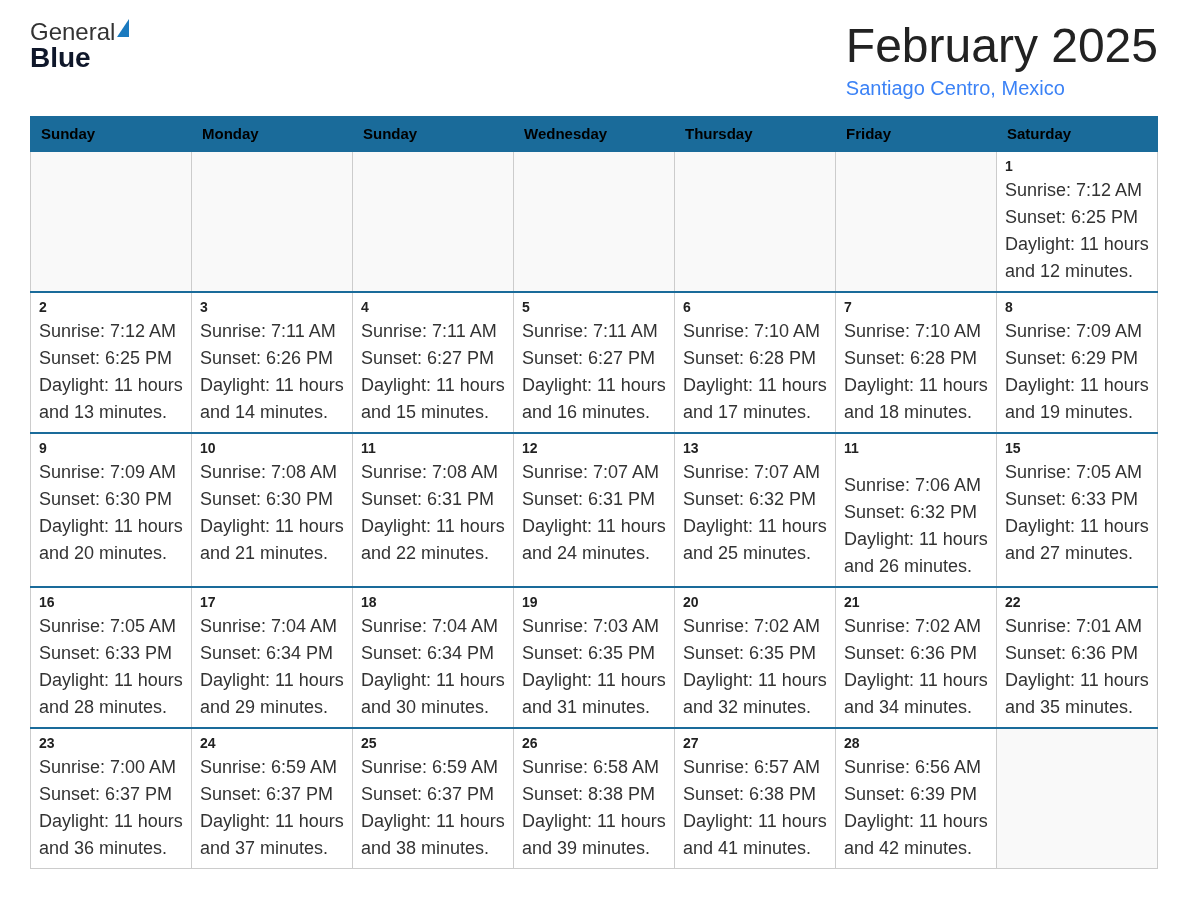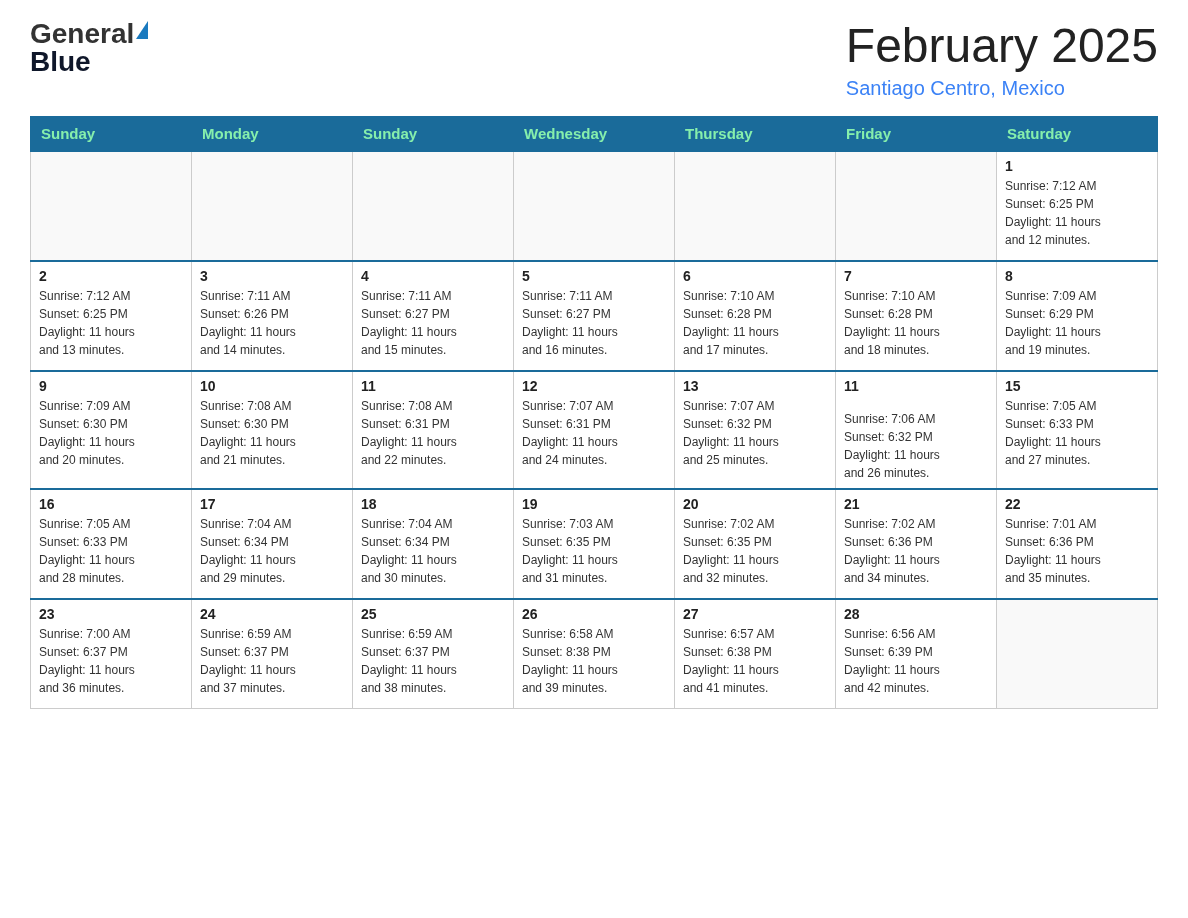--- a/index.html
+++ b/index.html
@@ -15,22 +15,22 @@
       justify-content: space-between;
       align-items: flex-start;
       margin-bottom: 16px;
     }
     .logo {
       display: flex;
       flex-direction: column;
       align-items: flex-start;
     }
     .logo-general {
-      font-size: 28px;
-      font-weight: bold;
+      font-size: 24px;
+      font-weight: normal;
       color: #333;
       line-height: 1;
     }
     .logo-blue {
       font-size: 28px;
       font-weight: bold;
       color: #0f172a;
       line-height: 1;
     }
     .logo-triangle {
@@ -58,21 +58,21 @@
       color: #3b82f6;
       margin-top: 4px;
     }
     .calendar-table {
       width: 100%;
       border-collapse: collapse;
       table-layout: fixed;
     }
     .calendar-table th {
       background-color: #1a6b9a;
-      color: #86efac;
+      color: #000000;
       font-size: 15px;
       font-weight: bold;
       padding: 8px 10px;
       text-align: left;
       border: 1px solid #1a6b9a;
     }
     .calendar-table td {
       border: 1px solid #ccc;
       vertical-align: top;
       padding: 6px 8px;
@@ -82,21 +82,21 @@
       height: 110px;
     }
     .day-number {
       font-size: 14px;
       font-weight: bold;
       color: #222;
       display: block;
       margin-bottom: 3px;
     }
     .day-info {
-      font-size: 12px;
+      font-size: 18px;
       color: #333;
       line-height: 1.5;
     }
     .empty-cell {
       background: #f9f9f9;
     }
     .week-row td {
       border-top: 2px solid #1a6b9a;
     }
   </style>

